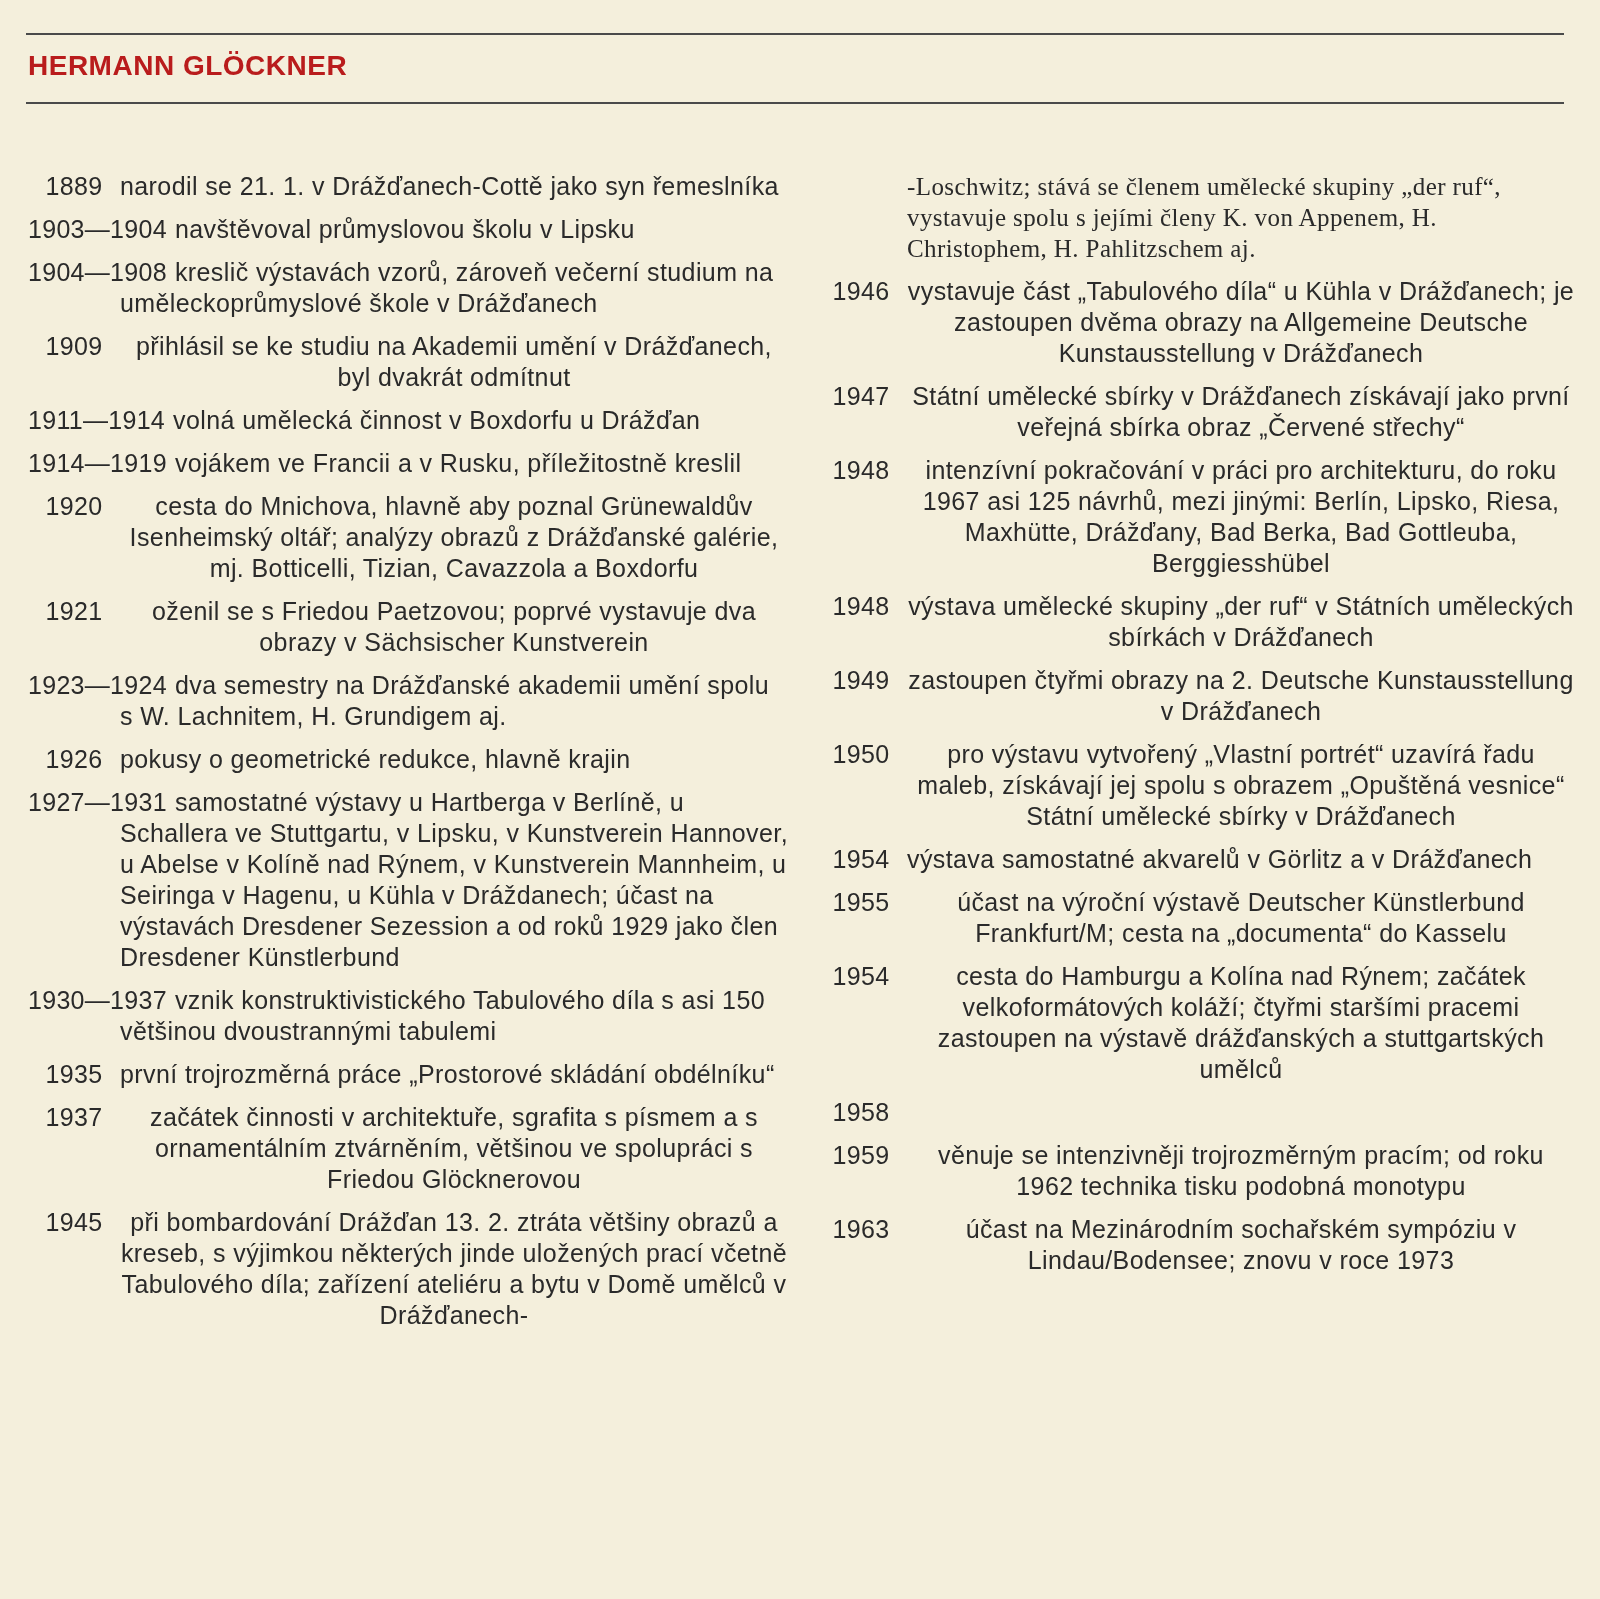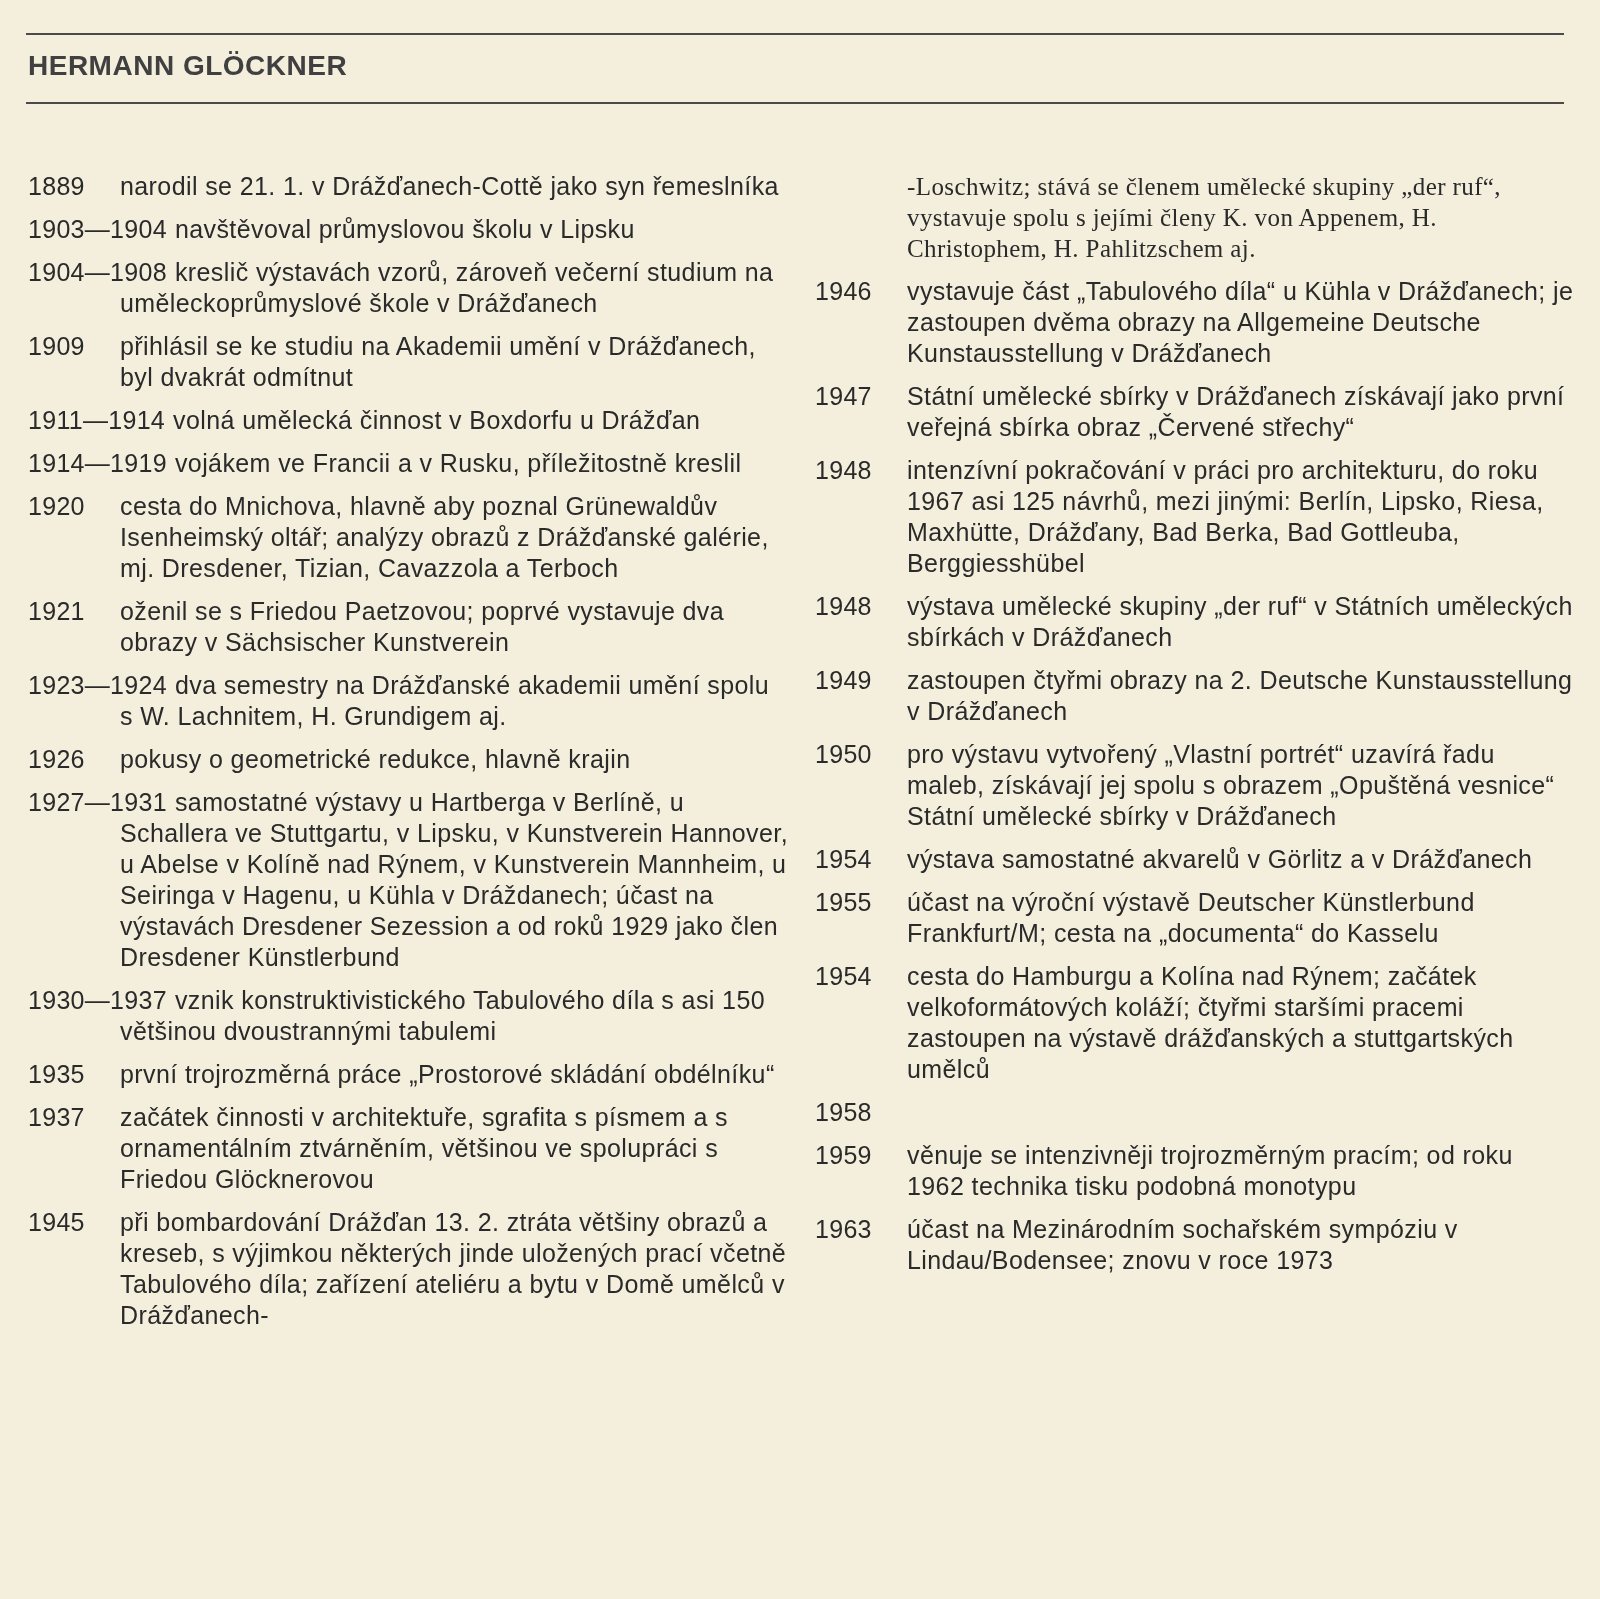--- a/index.html
+++ b/index.html
@@ -25,31 +25,32 @@
     .rule.top { top: 33px; }
     .rule.bottom { top: 102px; }
     .title {
       position: absolute;
       left: 28px;
       top: 50px;
       font-family: "Liberation Sans", sans-serif;
       font-weight: bold;
       font-size: 28px;
       letter-spacing: 0.5px;
-      color: #404040;
+      color: #b91c1c;
     }
     .col {
       position: absolute;
       top: 171px;
     }
     .col.left { left: 28px; width: 760px; }
     .col.right { left: 815px; width: 760px; }
     .entry {
       display: flex;
       margin-bottom: 12px;
+      text-align: center;
     }
     .year {
       flex: 0 0 92px;
       font-size: 25px;
       line-height: 31px;
       white-space: nowrap;
       font-family: "Liberation Sans", sans-serif;
       letter-spacing: 0.3px;
     }
     .text {
@@ -107,21 +108,21 @@
     <span class="text">přihlásil se ke studiu na Akademii umění v Drážďanech, byl dvakrát odmítnut</span>
   </div>
   <div class="range-entry">
     <span class="year">1911—1914</span><span class="text">volná umělecká činnost v Boxdorfu u Drážďan</span>
   </div>
   <div class="range-entry">
     <span class="year">1914—1919</span><span class="text">vojákem ve Francii a v Rusku, příležitostně kreslil</span>
   </div>
   <div class="entry">
     <span class="year">1920</span>
-    <span class="text">cesta do Mnichova, hlavně aby poznal Grünewaldův Isenheimský oltář; analýzy obrazů z Drážďanské galérie, mj. Dresdener, Tizian, Cavazzola a Terboch</span>
+    <span class="text">cesta do Mnichova, hlavně aby poznal Grünewaldův Isenheimský oltář; analýzy obrazů z Drážďanské galérie, mj. Botticelli, Tizian, Cavazzola a Boxdorfu</span>
   </div>
   <div class="entry">
     <span class="year">1921</span>
     <span class="text">oženil se s Friedou Paetzovou; poprvé vystavuje dva obrazy v Sächsischer Kunstverein</span>
   </div>
   <div class="range-entry">
     <span class="year">1923—1924</span><span class="text">dva semestry na Drážďanské akademii umění spolu s W. Lachnitem, H. Grundigem aj.</span>
   </div>
   <div class="entry">
     <span class="year">1926</span>

